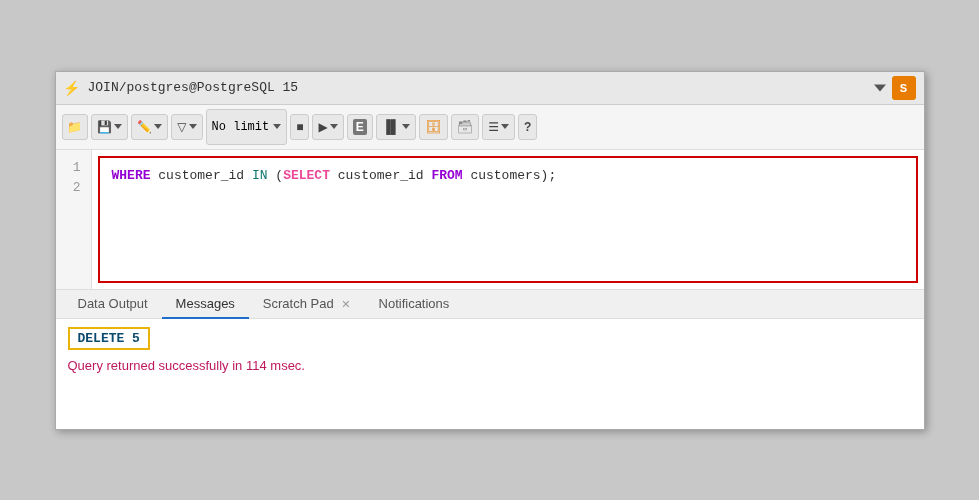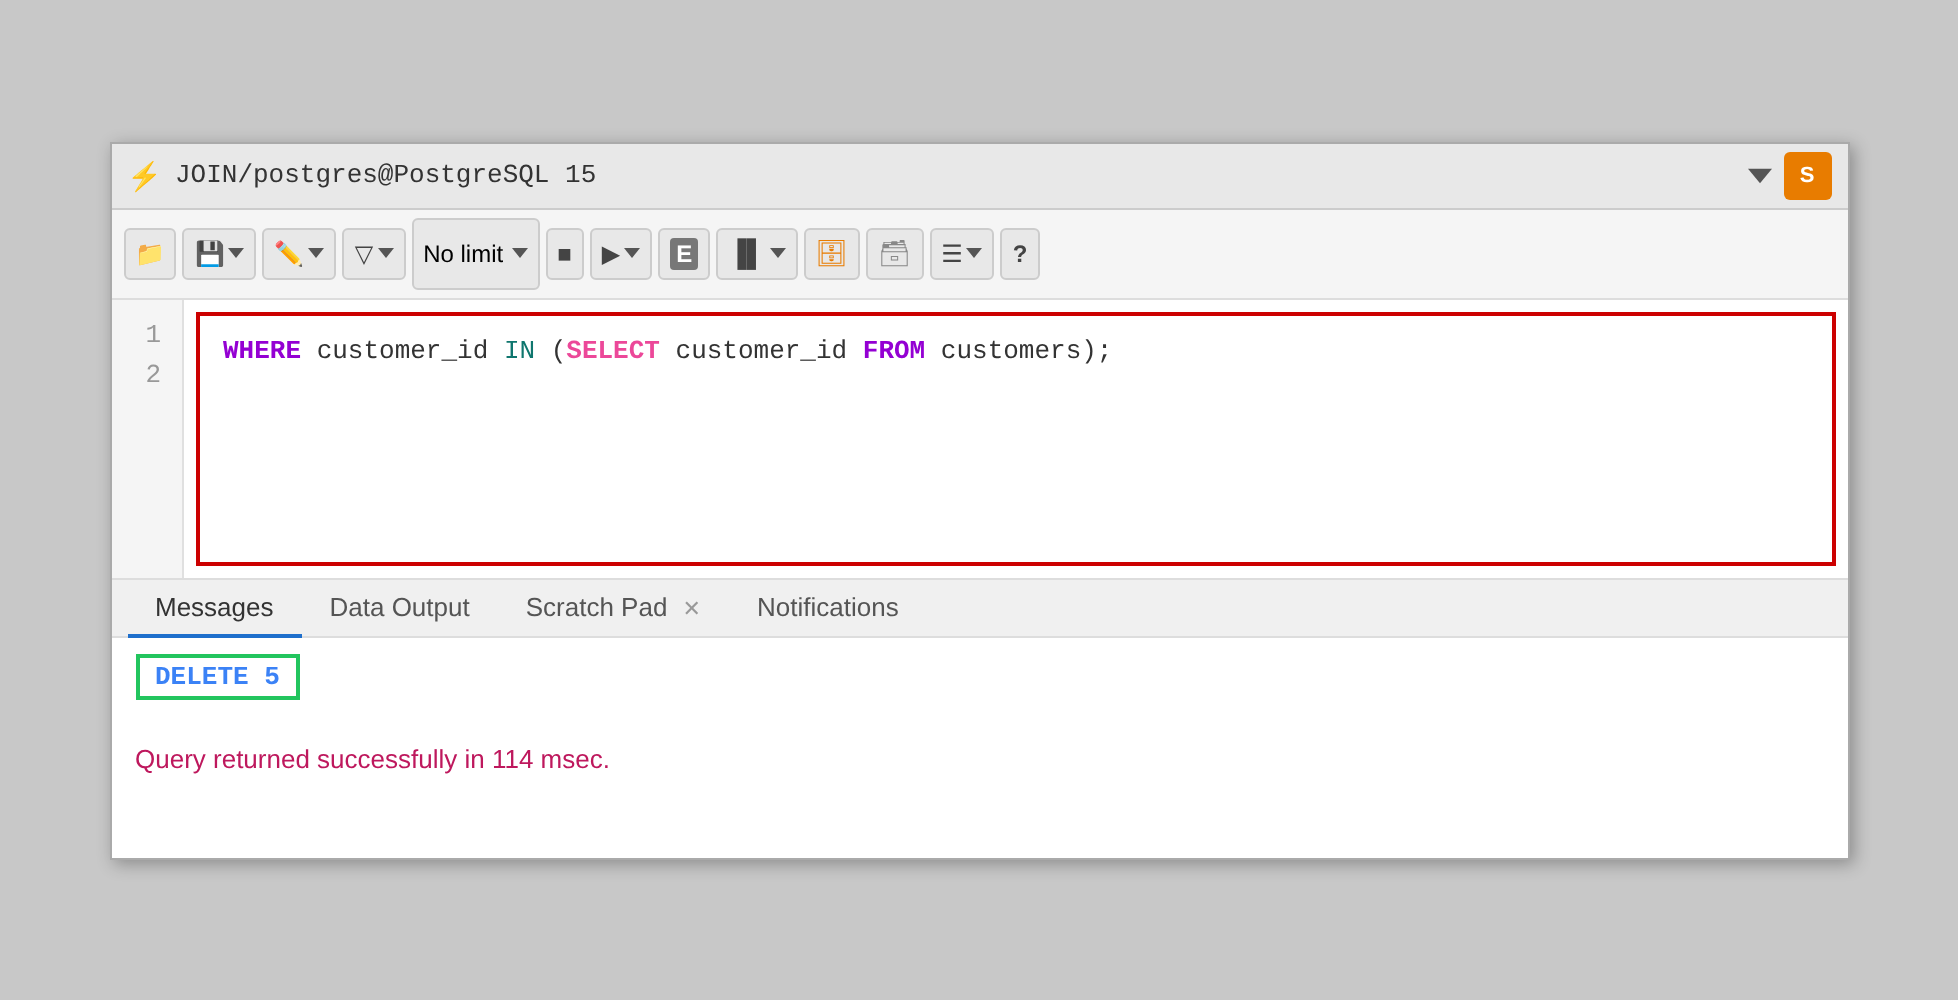--- a/index.html
+++ b/index.html
@@ -91,20 +91,21 @@
       background: #e8e8e8;
       border: 1px solid #ccc;
       border-radius: 3px;
       padding: 3px 5px;
       display: flex;
       align-items: center;
       gap: 4px;
       cursor: pointer;
       height: 36px;
       font-size: 12px;
+      font-family: Liberation Mono, monospace;
     }
     .caret {
       width: 0;
       height: 0;
       border-left: 4px solid transparent;
       border-right: 4px solid transparent;
       border-top: 5px solid #555;
       display: inline-block;
     }
     
@@ -189,26 +190,26 @@
     }
     
     .result-area {
       background: #fff;
       padding: 8px 12px;
       min-height: 110px;
     }
     .result-delete {
       font-family: 'Courier New', monospace;
       font-size: 13px;
-      color: #3b82f6;
+      color: #0c4a6e;
       font-weight: bold;
-      border: 2px solid #22c55e;
+      border: 2px solid #eab308;
       display: inline-block;
       padding: 2px 8px;
-      margin-bottom: 22px;
+      margin-bottom: 8px;
     }
     .result-message {
       font-family: Liberation Sans, sans-serif;
       font-size: 13px;
       color: #be185d;
     }
     .icon-e { font-size: 12px; font-weight: bold; background: #777; color: white; padding: 1px 3px; border-radius: 2px; }
   </style>
 </head>
 <body>
@@ -280,22 +281,22 @@
     <div class="line-numbers">
       <div>1</div>
       <div>2</div>
     </div>
     <div class="code-content">
       <div><span class="kw-where">WHERE</span><span class="code-plain"> customer_id </span><span class="kw-in">IN</span><span class="code-plain"> (</span><span class="kw-select">SELECT</span><span class="code-plain"> customer_id </span><span class="kw-from">FROM</span><span class="code-plain"> customers);</span></div>
     </div>
   </div>
 
   <div class="result-tabs">
+    <div class="result-tab">Data Output</div>
     <div class="result-tab active">Messages</div>
-    <div class="result-tab">Data Output</div>
     <div class="result-tab">
       Scratch Pad <span class="result-tab-close">✕</span>
     </div>
     <div class="result-tab">Notifications</div>
   </div>
 
   <div class="result-area">
     <div class="result-delete">DELETE 5</div>
     <div class="result-message">Query returned successfully in 114 msec.</div>
   </div>

